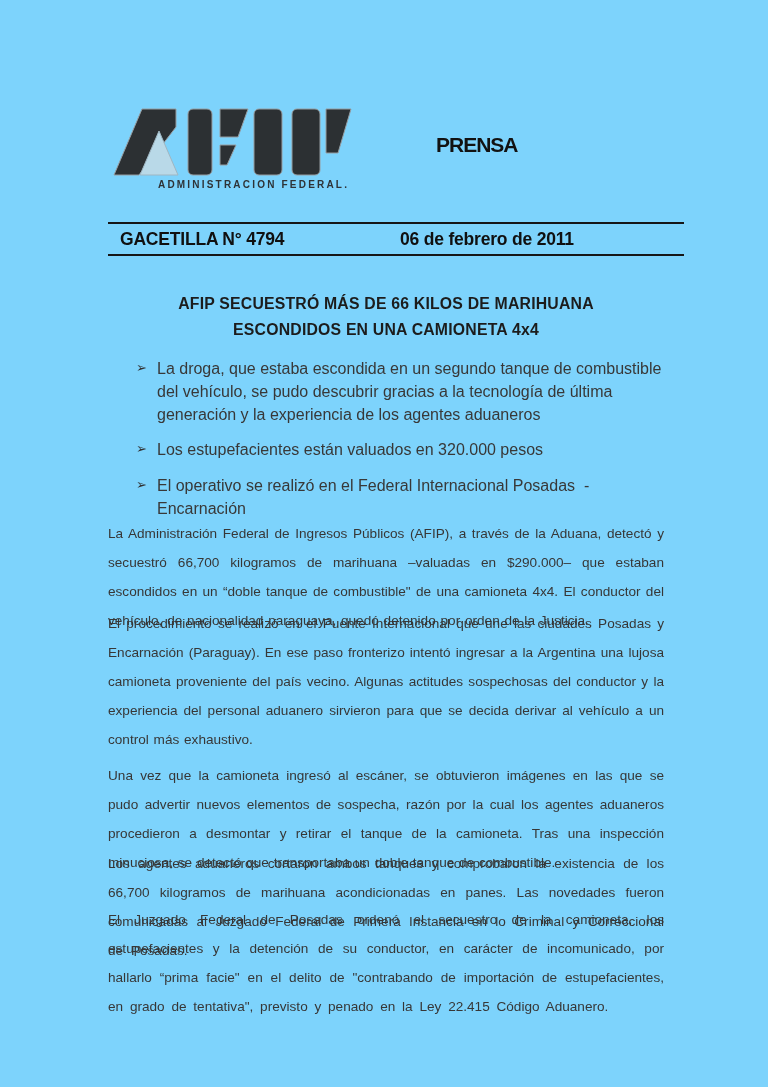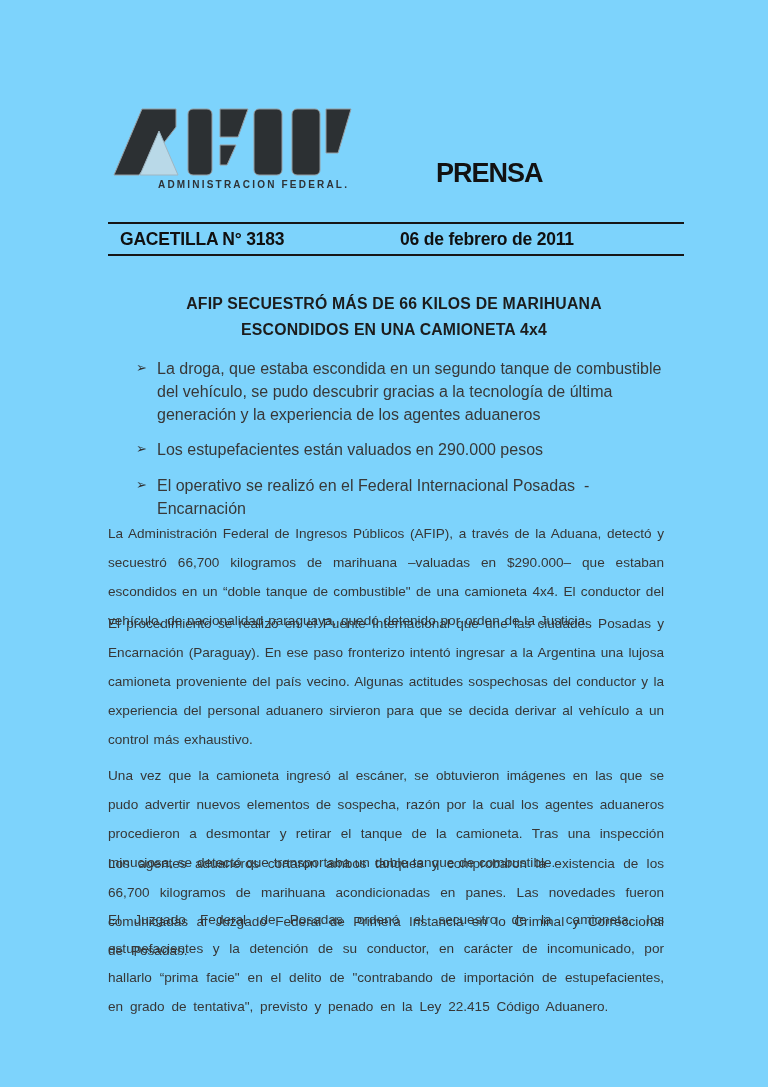--- a/index.html
+++ b/index.html
@@ -10,41 +10,41 @@
 
   
   .logo { position:absolute; left:112px; top:107px; width:250px; }
   .logo svg { display:block; }
   .logo-sub {
     margin-left:46px; margin-top:2px;
     font-size:10px; font-weight:700; letter-spacing:2.2px;
     color:#2e3337; white-space:nowrap;
   }
   .prensa {
-    position:absolute; left:436px; top:158px;
-    font-size:27px; font-weight:700; letter-spacing:-1px; color:#121212;
+    position:absolute; left:436px; top:133px;
+    font-size:21px; font-weight:700; letter-spacing:-1px; color:#121212;
   }
 
   
   .gbar {
     position:absolute; left:108px; top:222px; width:576px; height:30px;
     border-top:2px solid #161616; border-bottom:2px solid #161616;
   }
   .gnum {
     position:absolute; left:12px; top:0; line-height:30px;
     font-size:17.5px; font-weight:700; color:#101010; letter-spacing:-0.2px;
   }
   .gdate {
     position:absolute; left:292px; top:0; line-height:30px;
     font-size:17.5px; font-weight:700; color:#101010; letter-spacing:-0.2px;
   }
 
   
   .doc-title {
-    position:absolute; left:116px; top:291px; width:556px;
+    position:absolute; left:108px; top:291px; width:556px;
     font-size:15.8px; font-weight:700; line-height:26px; letter-spacing:0.2px;
     text-align:center; white-space:pre-line; color:#1c1c1c;
   }
   .bullets { position:absolute; left:108px; top:358px; width:556px; }
   .bullet { display:flex; margin-bottom:13px; }
   .bmark {
     flex:none; width:21px; margin-left:28px; padding-top:2px;
     font-size:13px; color:#303030;
   }
   .btext {
@@ -78,37 +78,37 @@
         <rect x="180" y="2" width="28" height="66" rx="5"></rect>
         <polygon points="214,2 239,2 226,46 214,46"></polygon>
       </g>
     </svg>
     <div class="logo-sub">ADMINISTRACION FEDERAL.</div>
   </div>
 
   <div class="prensa">PRENSA</div>
 
   <div class="gbar">
-    <span class="gnum">GACETILLA N° 3183</span>
+    <span class="gnum">GACETILLA N° 4794</span>
     <span class="gdate">06 de febrero de 2011</span>
   </div>
 
   <div class="doc-title">AFIP SECUESTRÓ MÁS DE 66 KILOS DE MARIHUANA
 ESCONDIDOS EN UNA CAMIONETA 4x4</div>
 
   <div class="bullets">
     <div class="bullet">
       <span class="bmark">➢</span>
       <span class="btext">La droga, que estaba escondida en un segundo tanque de combustible
 del vehículo, se pudo descubrir gracias a la tecnología de última
 generación y la experiencia de los agentes aduaneros</span>
     </div>
     <div class="bullet">
       <span class="bmark">➢</span>
-      <span class="btext">Los estupefacientes están valuados en 290.000 pesos</span>
+      <span class="btext">Los estupefacientes están valuados en 320.000 pesos</span>
     </div>
     <div class="bullet">
       <span class="bmark">➢</span>
       <span class="btext">El operativo se realizó en el Federal Internacional Posadas  -
 Encarnación</span>
     </div>
   </div>
 
   <div class="para p1">La Administración Federal de Ingresos Públicos (AFIP), a través de la Aduana, detectó y secuestró 66,700 kilogramos de marihuana –valuadas en $290.000– que estaban escondidos en un “doble tanque de combustible" de una camioneta 4x4. El conductor del vehículo, de nacionalidad paraguaya, quedó detenido por orden de la Justicia.</div>
   <div class="para p2">El procedimiento se realizó en el Puente Internacional que une las ciudades Posadas y Encarnación (Paraguay). En ese paso fronterizo intentó ingresar a la Argentina una lujosa camioneta proveniente del país vecino. Algunas actitudes sospechosas del conductor y la experiencia del personal aduanero sirvieron para que se decida derivar al vehículo a un control más exhaustivo.</div>

